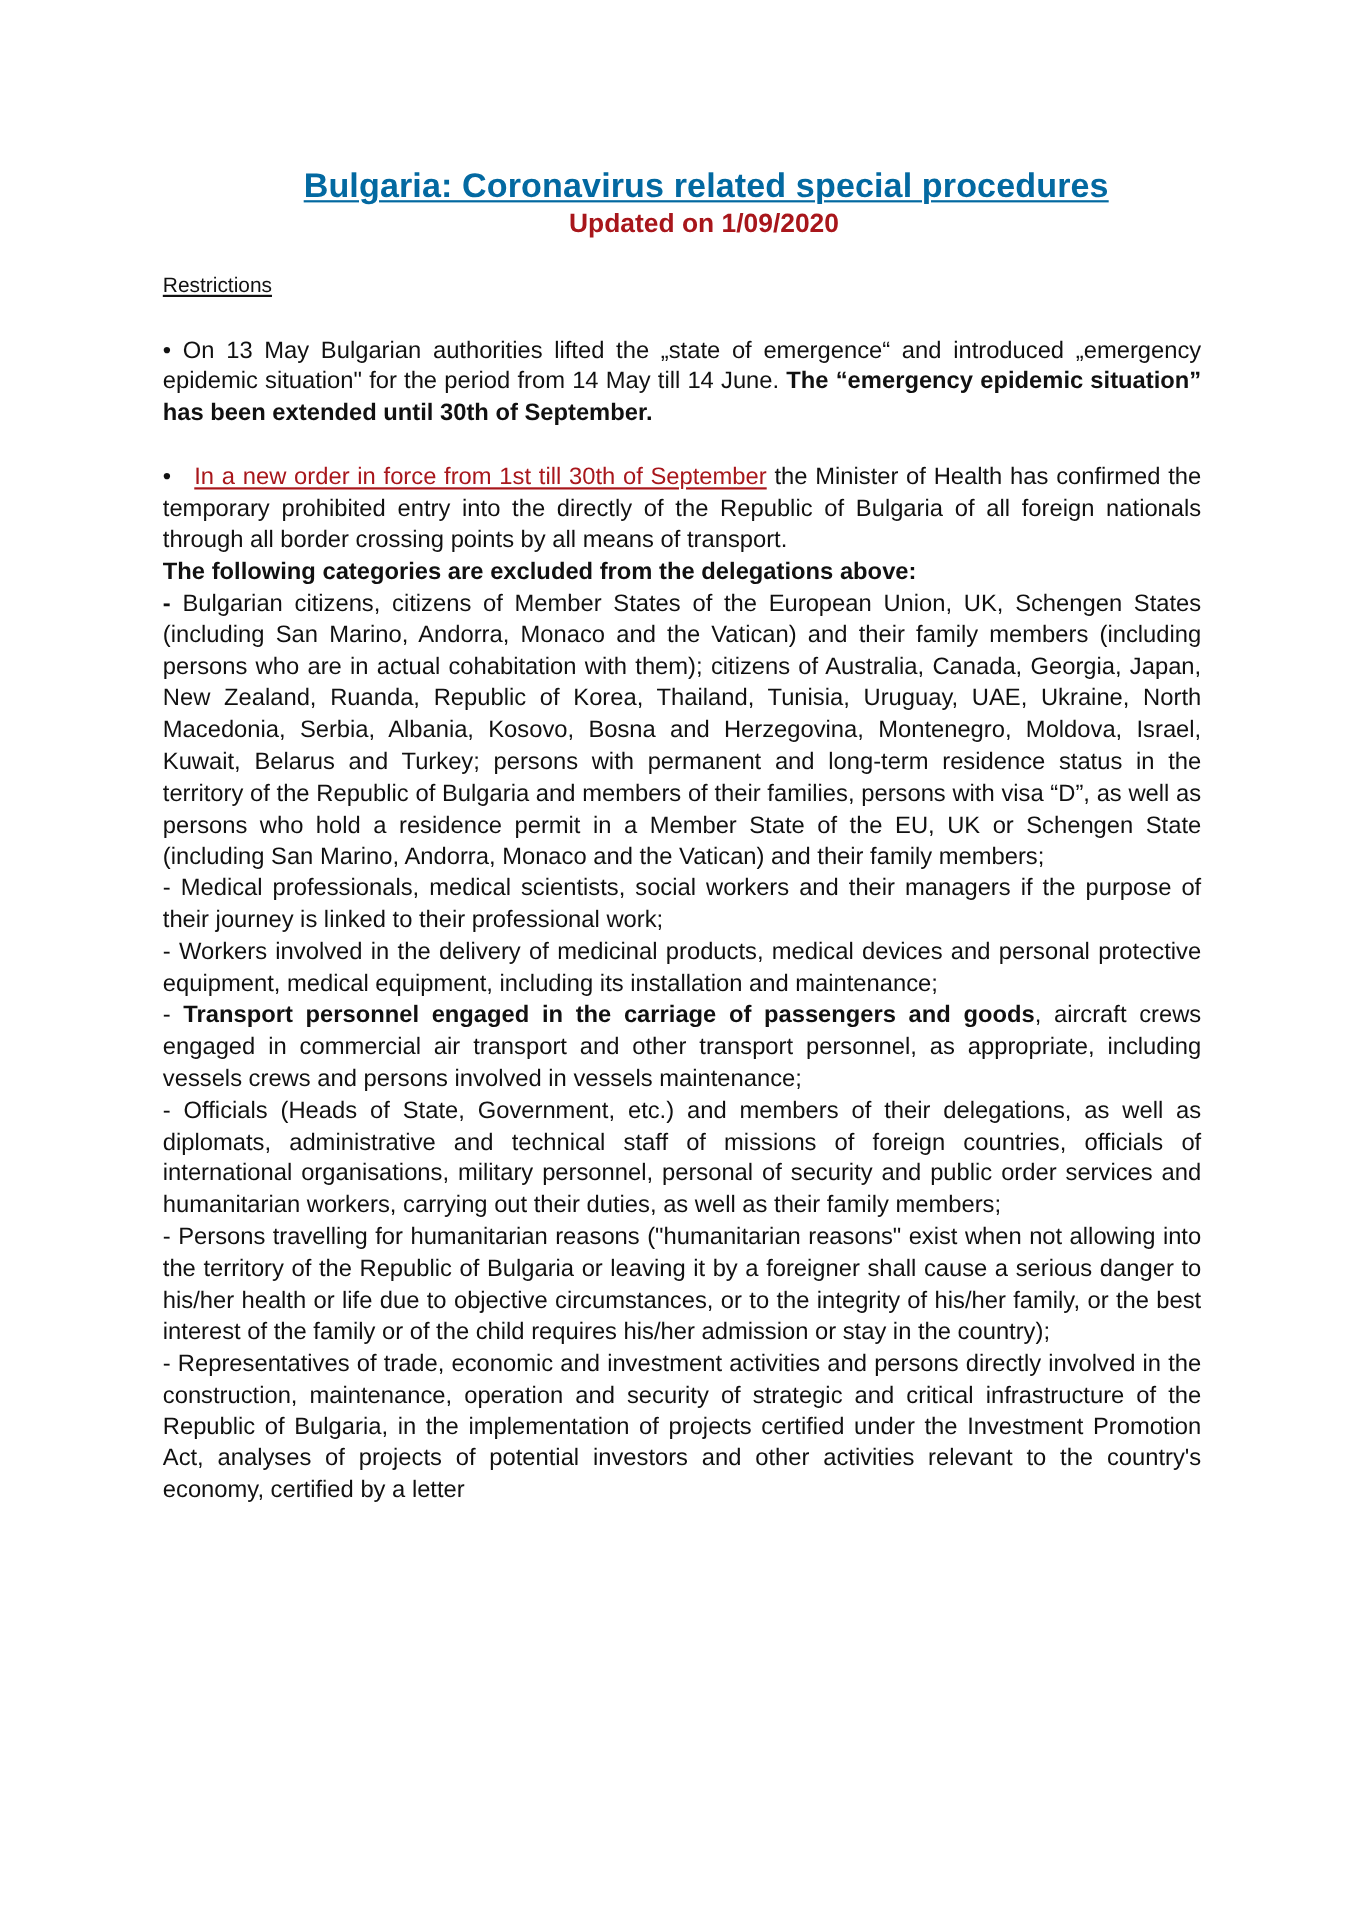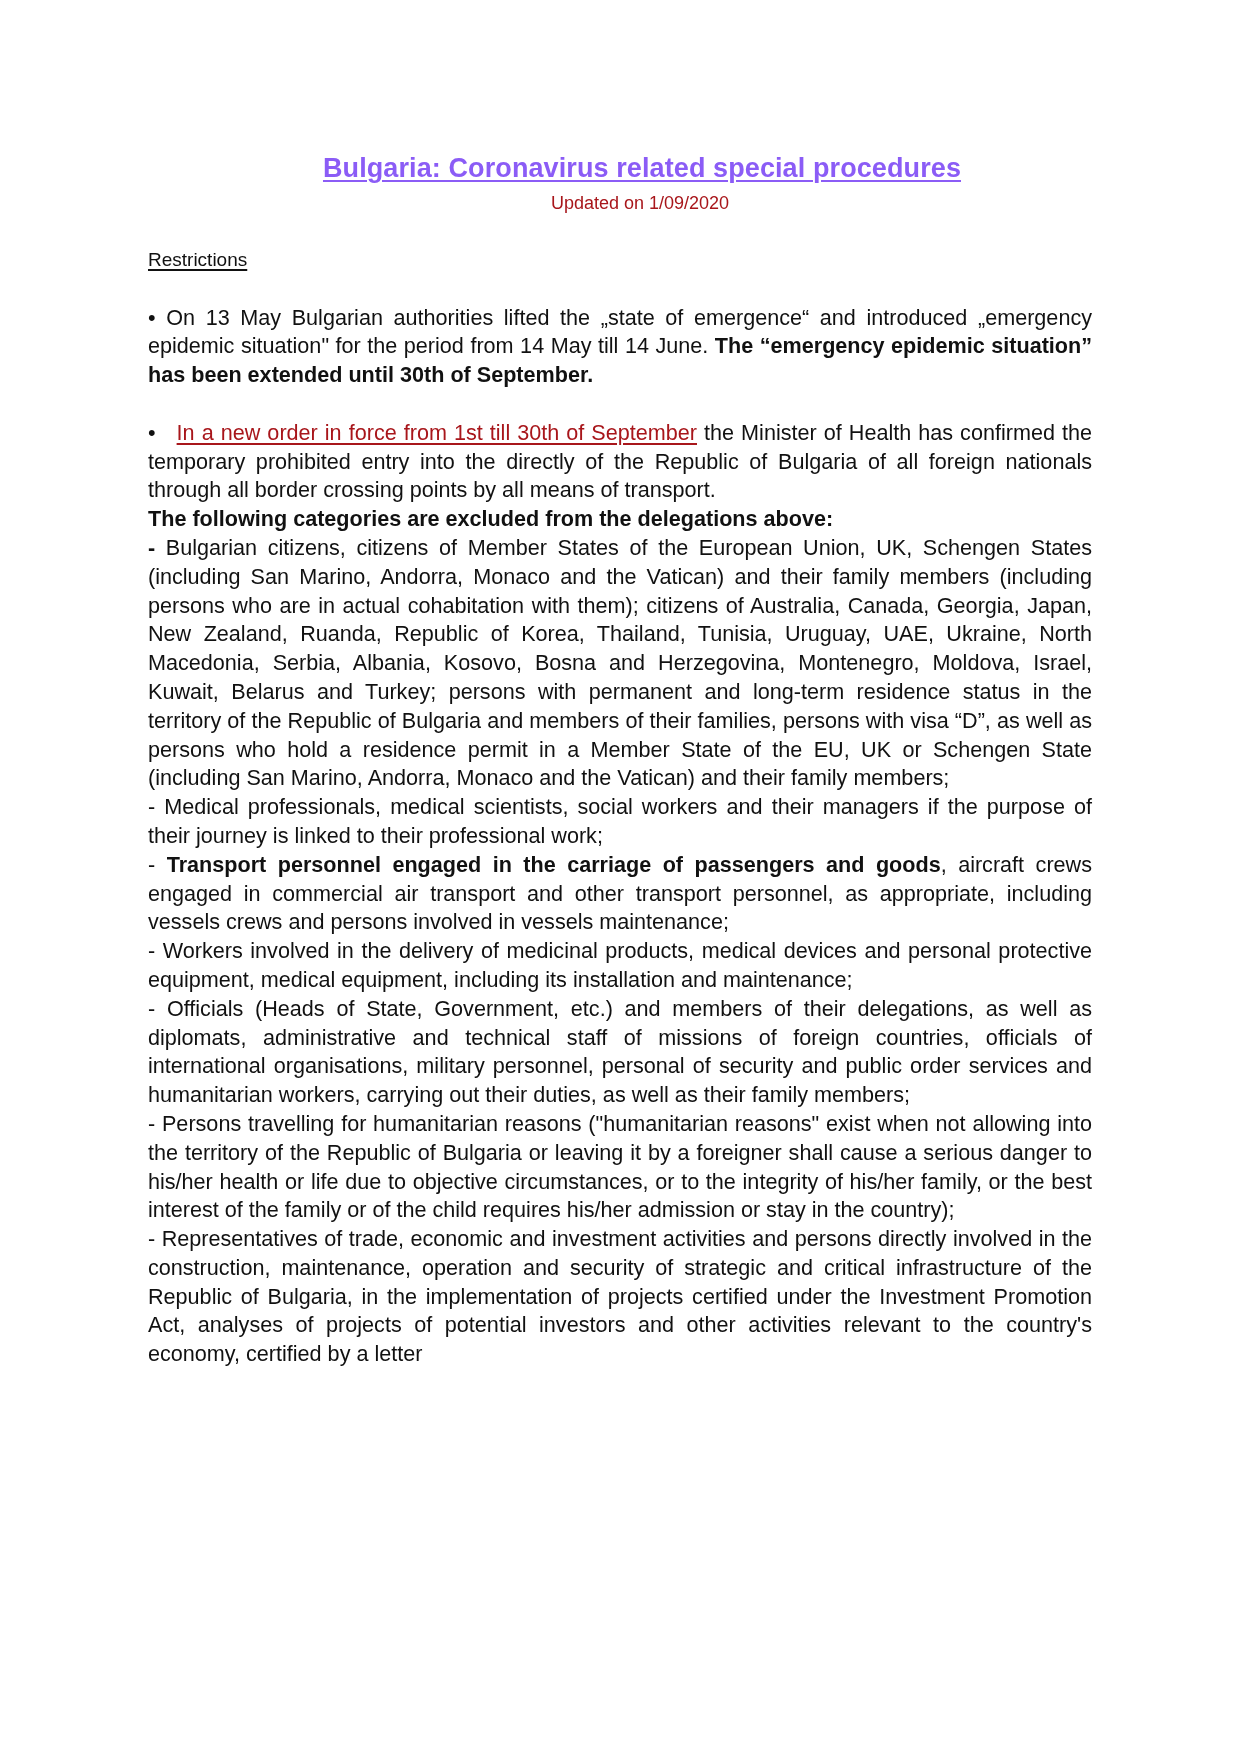--- a/index.html
+++ b/index.html
@@ -25,33 +25,33 @@
   .header {
     position: absolute;
     left: 0;
     top: 152px;
     width: 1240px;
     text-align: center;
   }
   .doc-title {
     display: inline-block;
     font-weight: bold;
-    font-size: 27px;
+    font-size: 31px;
     line-height: 33px;
     text-decoration: underline;
     text-decoration-thickness: 2px;
     text-underline-offset: 3px;
-    color: #8b5cf6;
+    color: #0369a1;
     letter-spacing: 0.1px;
     margin-left: 44px;
   }
   .doc-updated {
     display: block;
-    font-weight: normal;
-    font-size: 18px;
+    font-weight: bold;
+    font-size: 24px;
     line-height: 33px;
     margin-top: 2px;
     color: #a8161b;
     margin-left: 40px;
   }
   .content {
     position: absolute;
     left: 148px;
     top: 246px;
     width: 944px;
@@ -109,23 +109,23 @@
     <div class="blank"></div>
 
     <p class="para"><span>• </span><span class="red-link">In  a new order  in  force from 1st  till  30th  of September</span><span> the Minister of Health has confirmed the temporary prohibited entry into the directly of the Republic of Bulgaria of all foreign nationals through all border crossing points by all means of transport.</span></p>
 
     <p class="para bold">The following categories are excluded from the delegations above:</p>
 
     <p class="list-item"><span class="bold">- </span><span class="bold"></span><span>Bulgarian citizens, citizens of Member States of the European Union, UK, Schengen States (including San Marino, Andorra, Monaco and the Vatican) and their family members (including persons who are in actual cohabitation with them); citizens of Australia, Canada, Georgia, Japan, New Zealand, Ruanda, Republic of Korea, Thailand, Tunisia, Uruguay, UAE, Ukraine, North Macedonia, Serbia, Albania, Kosovo, Bosna and Herzegovina, Montenegro, Moldova, Israel, Kuwait, Belarus and Turkey; persons with permanent and long-term residence status in the territory of the Republic of Bulgaria and members of their families, persons with visa “D”, as well as persons who hold a residence permit in a Member State of the EU, UK or Schengen State (including San Marino, Andorra, Monaco and the Vatican) and their family members;</span></p>
 
     <p class="list-item"><span>- </span><span class="bold"></span><span>Medical professionals, medical scientists, social workers and their managers if the purpose of their journey is linked to their professional work;</span></p>
 
+    <p class="list-item"><span>- </span><span class="bold"></span><span>Workers involved in the delivery of medicinal products, medical devices and personal protective equipment, medical equipment, including its installation and maintenance;</span></p>
+
     <p class="list-item"><span>- </span><span class="bold">Transport personnel engaged in the carriage of passengers and goods</span><span>, aircraft crews engaged in commercial air transport and other transport personnel, as appropriate, including vessels crews and persons involved in vessels maintenance;</span></p>
-
-    <p class="list-item"><span>- </span><span class="bold"></span><span>Workers involved in the delivery of medicinal products, medical devices and personal protective equipment, medical equipment, including its installation and maintenance;</span></p>
 
     <p class="list-item"><span>- </span><span class="bold"></span><span>Officials (Heads of State, Government, etc.) and members of their delegations, as well as diplomats, administrative and technical staff of missions of foreign countries, officials of international organisations, military personnel, personal of security and public order services and humanitarian workers, carrying out their duties, as well as their  family members;</span></p>
 
     <p class="list-item"><span>- </span><span class="bold"></span><span>Persons travelling for humanitarian reasons ("humanitarian reasons" exist when not allowing into the territory of the Republic of Bulgaria or leaving it by a foreigner shall cause a serious danger to his/her health or life due to objective circumstances, or to the integrity of his/her family, or the best interest of the family or of the child requires his/her admission or stay in the country);</span></p>
 
     <p class="list-item"><span>- </span><span class="bold"></span><span>Representatives of trade, economic and investment activities and persons directly involved in the construction, maintenance, operation and security of strategic and critical infrastructure of the Republic of Bulgaria, in the  implementation of projects certified under the Investment Promotion Act, analyses of projects of potential investors and other activities relevant to the country's economy, certified by a letter</span></p>
 
   </div>
 </div>
 

